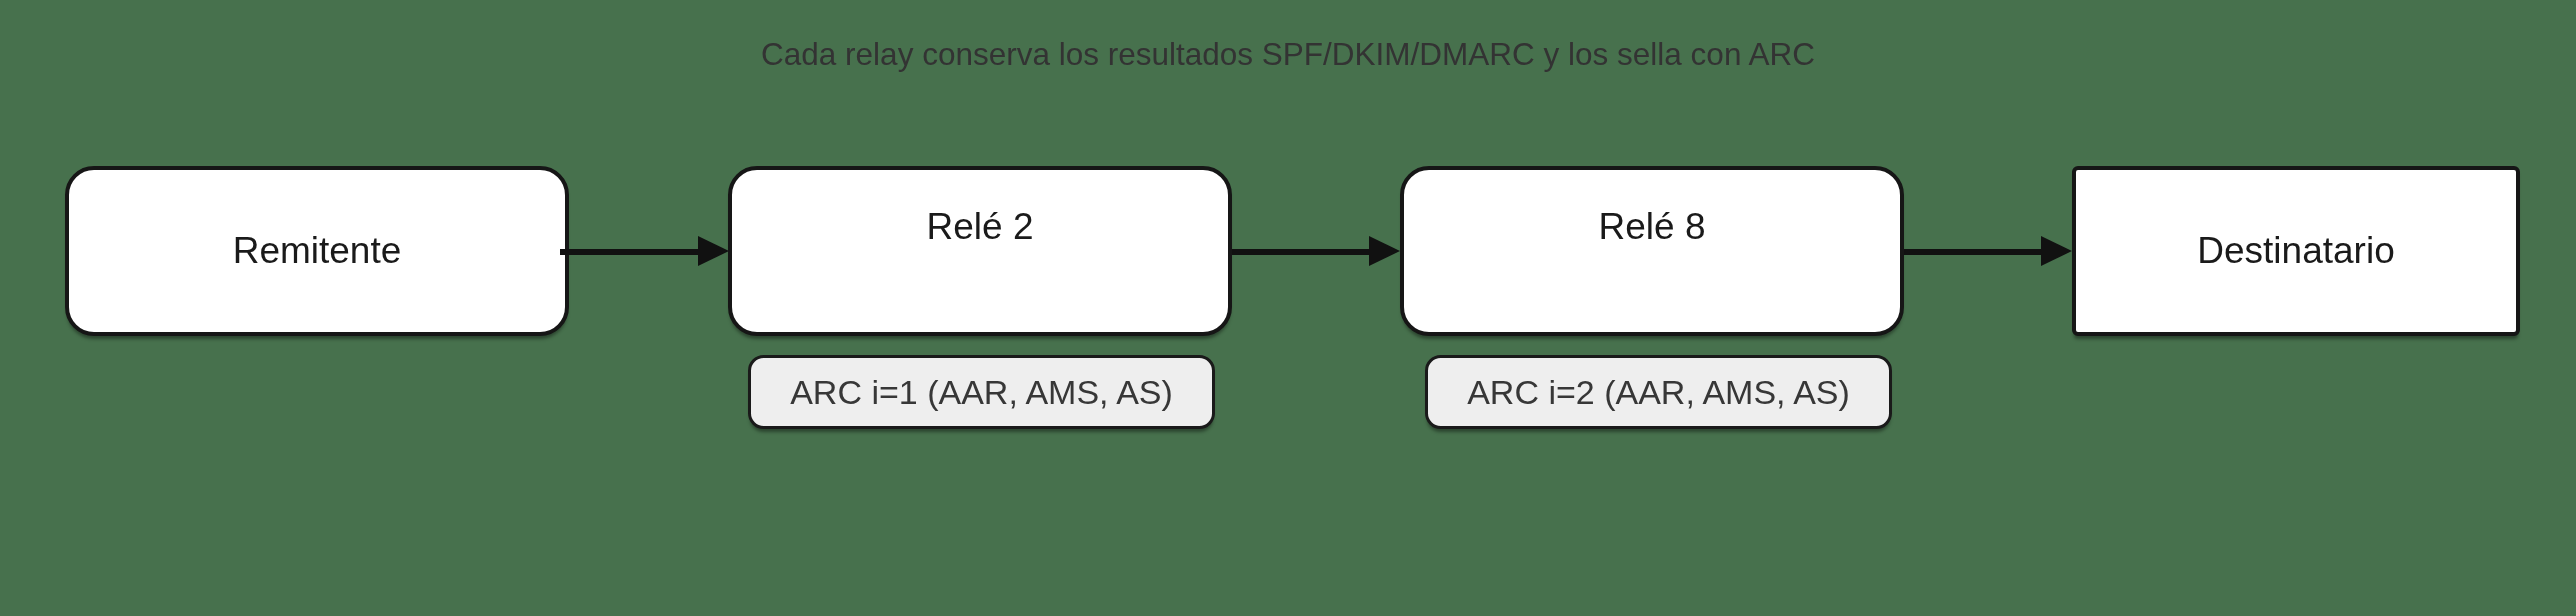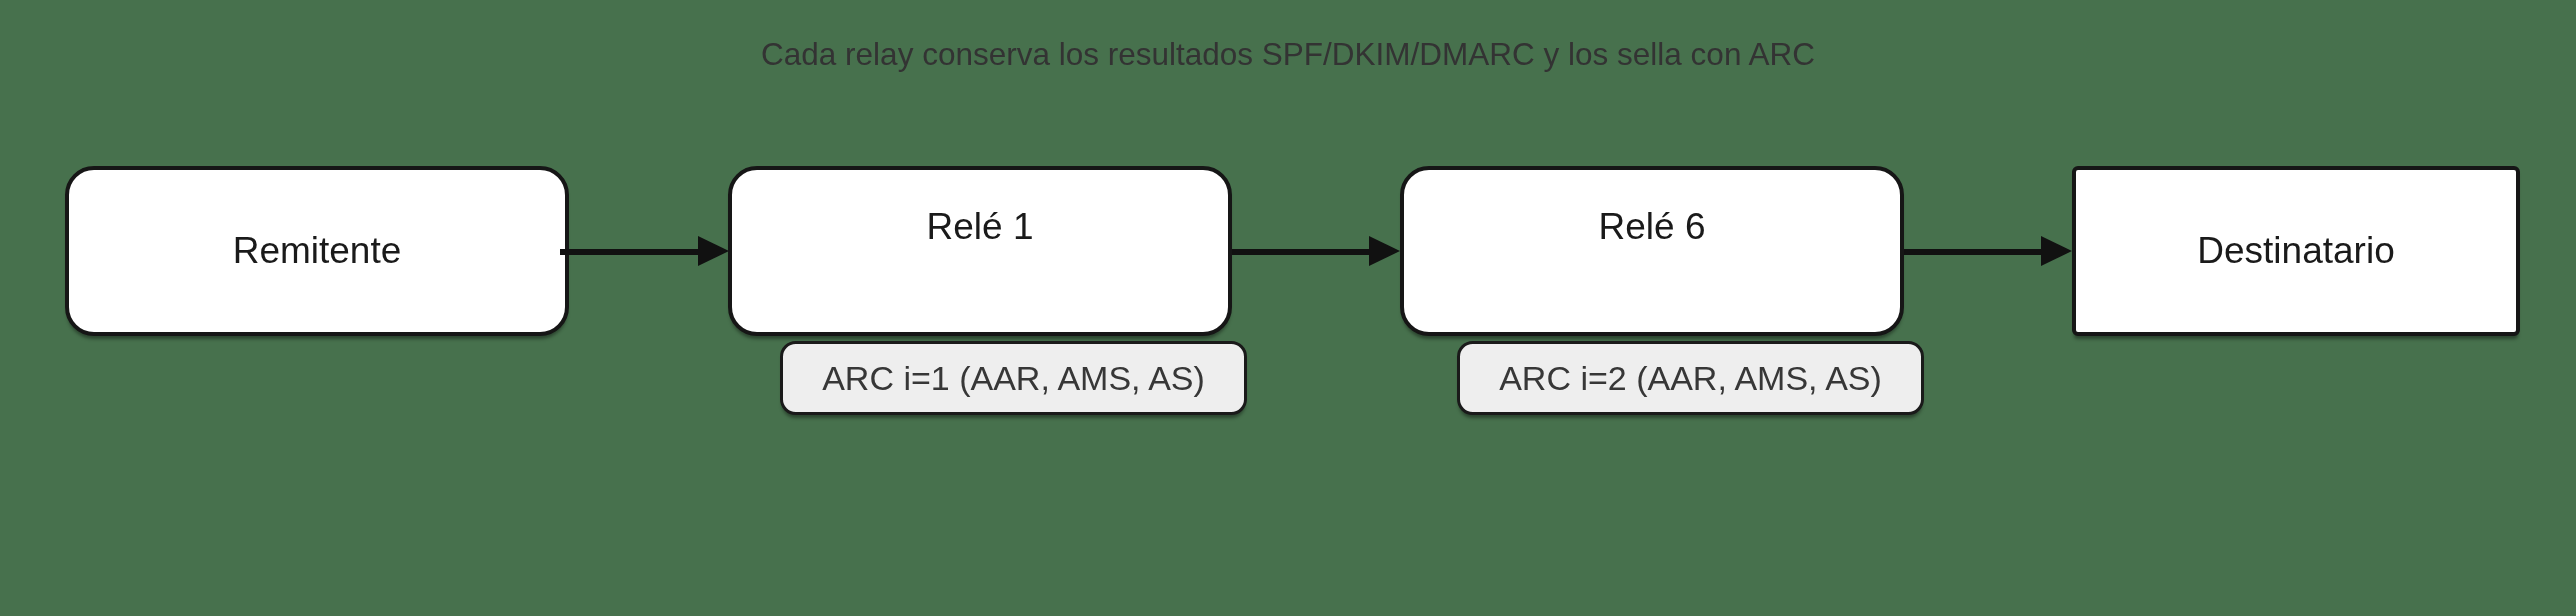--- a/index.html
+++ b/index.html
@@ -55,31 +55,30 @@
   }
   .node--relay .node-label {
     transform: translateY(-24px);
   }
   .node--remitente   { left: 65px;   width: 504px; }
   .node--rele-1      { left: 728px; width: 504px; }
   .node--rele-2      { left: 1400px; width: 504px; }
   .node--destinatario{ left: 2072px; width: 448px; border-radius: 6px; }
   .note {
     position: absolute;
-    top: 341px;
+    top: 355px;
     height: 74px;
     background: var(--note-fill);
     border: 3.6px solid var(--note-border);
     border-radius: 15.7px;
     box-sizing: border-box;
     display: flex;
     align-items: center;
     justify-content: center;
     box-shadow: 0 4.3px 3.6px -2.1px rgba(0,0,0,0.40);
-    margin-left: 32px;
   }
   .note-label {
     font-size: 34px;
     color: var(--note-text);
     white-space: nowrap;
   }
   .note--arc-1 { left: 748px; width: 467px; }
   .note--arc-2 { left: 1425px; width: 467px; text-align: center; }
   .arrow {
     position: absolute;
@@ -118,34 +117,34 @@
   <div class="node node--remitente">
     <span class="node-label">Remitente</span>
   </div>
 
   <div class="arrow arrow--1">
     <div class="arrow-line"></div>
     <div class="arrow-head"></div>
   </div>
 
   <div class="node node--relay node--rele-1">
-    <span class="node-label">Relé 1</span>
+    <span class="node-label">Relé 2</span>
   </div>
 
   <div class="note note--arc-1">
     <span class="note-label">ARC i=1 (AAR, AMS, AS)</span>
   </div>
 
   <div class="arrow arrow--2">
     <div class="arrow-line"></div>
     <div class="arrow-head"></div>
   </div>
 
   <div class="node node--relay node--rele-2">
-    <span class="node-label">Relé 6</span>
+    <span class="node-label">Relé 8</span>
   </div>
 
   <div class="note note--arc-2">
     <span class="note-label">ARC i=2 (AAR, AMS, AS)</span>
   </div>
 
   <div class="arrow arrow--3">
     <div class="arrow-line"></div>
     <div class="arrow-head"></div>
   </div>

